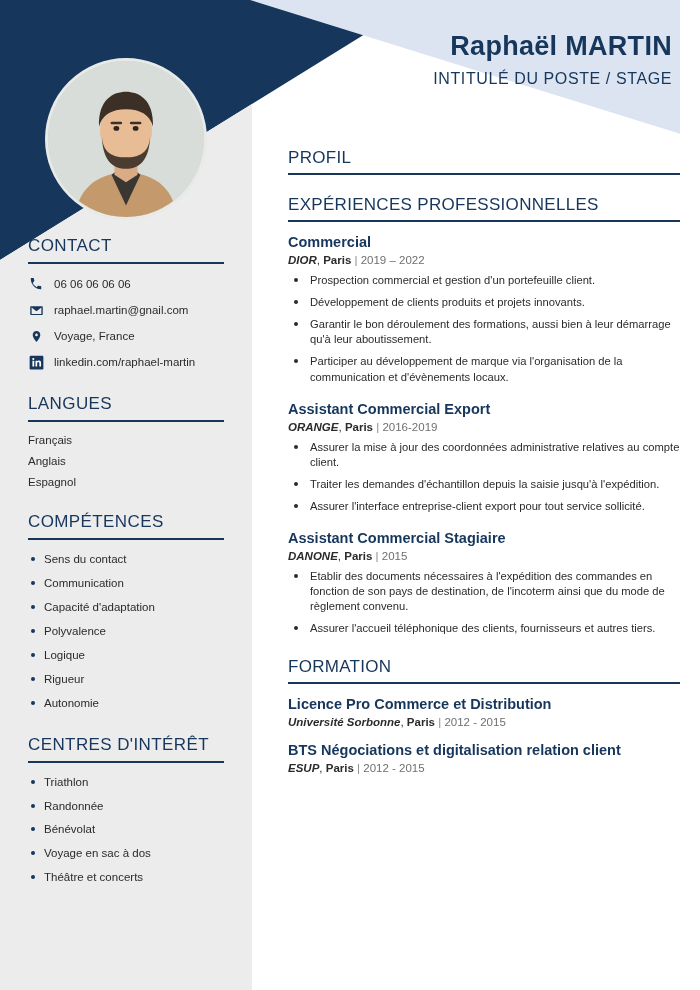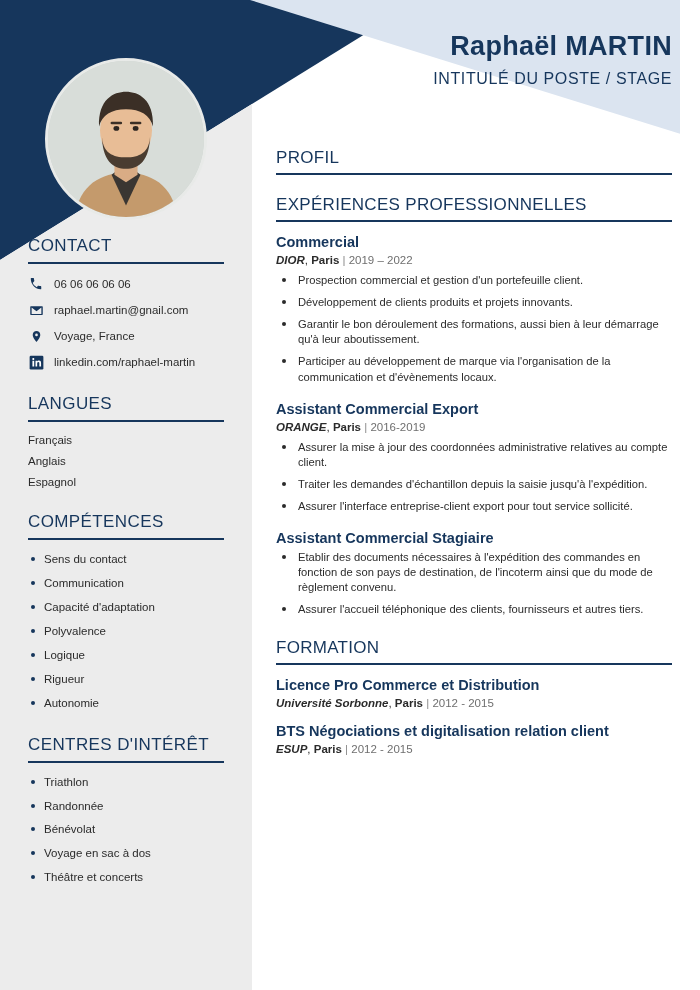--- a/index.html
+++ b/index.html
@@ -141,21 +141,21 @@
     position: absolute;
     left: 3px; top: 5px;
     width: 4px; height: 4px;
     border-radius: 50%;
     background: #16365c;
   }
 
   
   .main {
     position: absolute;
-    left: 276px; top: 148px;
+    left: 288px; top: 148px;
     width: 396px;
   }
   .main-h {
     font-size: 17px;
     color: #16365c;
     letter-spacing: 0.3px;
     font-weight: normal;
     padding-bottom: 5px;
     border-bottom: 2px solid #16365c;
     margin-bottom: 12px;
@@ -367,20 +367,25 @@
         </div>
         <ul class="job-bullets">
           <li>Assurer la mise à jour des coordonnées administrative relatives au compte client.</li>
           <li>Traiter les demandes d'échantillon depuis la saisie jusqu'à l'expédition.</li>
           <li>Assurer l'interface entreprise-client export pour tout service sollicité.</li>
         </ul>
       </div>
 
       <div class="job">
         <div class="job-title">Assistant Commercial Stagiaire</div>
+        <div class="job-meta">
+          <span class="co">DANONE</span><span>, </span><span class="city">Paris</span>
+          <span class="sep">|</span>
+          <span class="dates">2015</span>
+        </div>
         <ul class="job-bullets">
           <li>Etablir des documents nécessaires à l'expédition des commandes en fonction de son pays de destination, de l'incoterm ainsi que du mode de règlement convenu.</li>
           <li>Assurer l'accueil téléphonique des clients, fournisseurs et autres tiers.</li>
         </ul>
       </div>
     </div>
 
     <div class="section">
       <div class="main-h">FORMATION</div>
 

